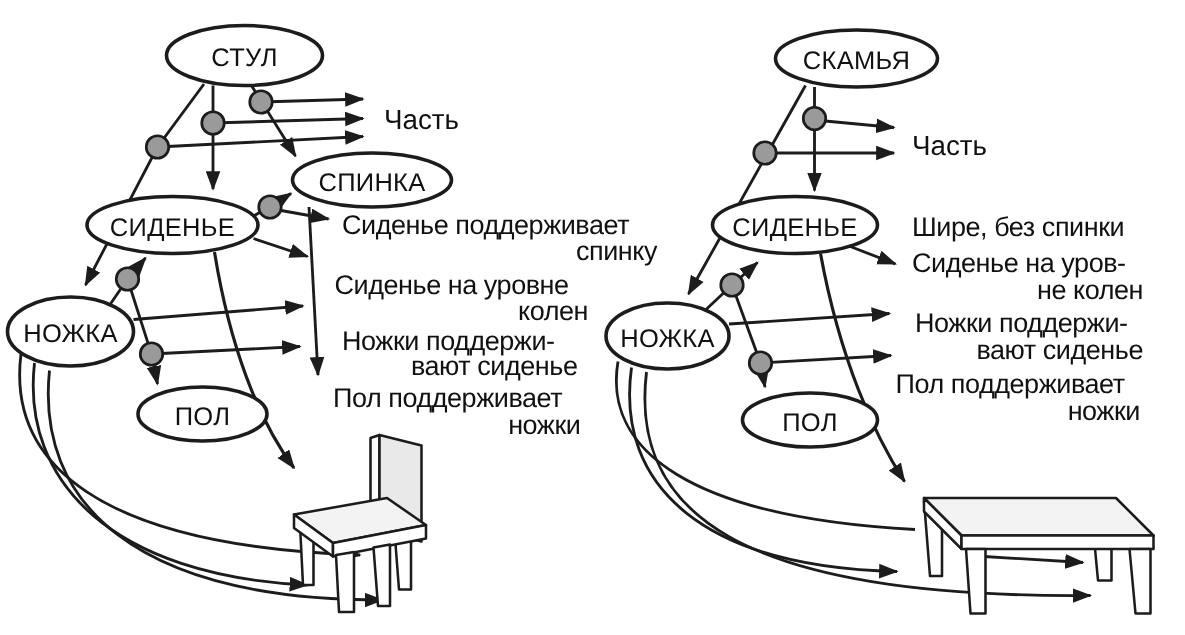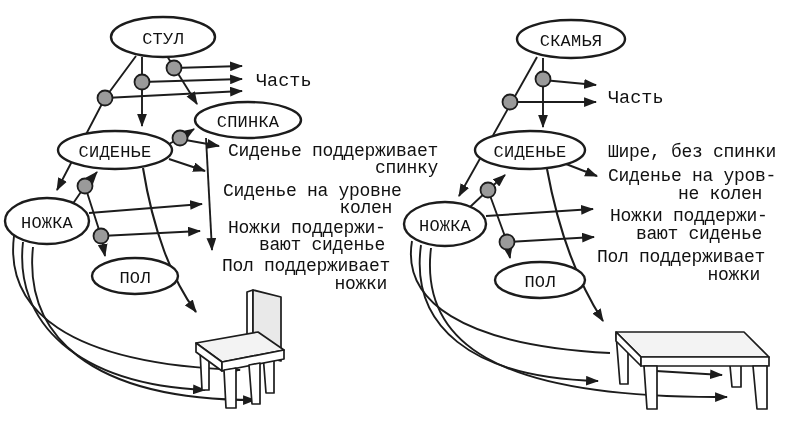--- a/index.html
+++ b/index.html
@@ -1,17 +1,17 @@
 <!DOCTYPE html>
 <html><head>
 <meta charset="utf-8">
 <style>
   html,body{margin:0;padding:0;background:#ffffff;}
   .stage{position:relative;width:790px;height:423px;background:#ffffff;overflow:hidden;
-         font-family:Liberation Mono, monospace;}
+         font-family:Liberation Sans, sans-serif;}
   svg{display:block;}
   .link{fill:none;stroke:#1c1c1c;stroke-width:1.9;}
   .thick{stroke-width:2.1;}
   .node-ellipse{fill:#ffffff;stroke:#1c1c1c;stroke-width:2.4;}
   .dot{fill:#9a9a9a;stroke:#1c1c1c;stroke-width:1.8;}
   .nl{font-size:17px;fill:#111;text-anchor:middle;font-weight:400;letter-spacing:0.2px;}
   .an{font-size:18px;fill:#111;letter-spacing:-0.3px;}
   .an-end{text-anchor:end;}
   .part{font-size:18.5px;fill:#111;}
   .furn{stroke:#1c1c1c;stroke-width:1.7;fill:#ffffff;stroke-linejoin:round;}

